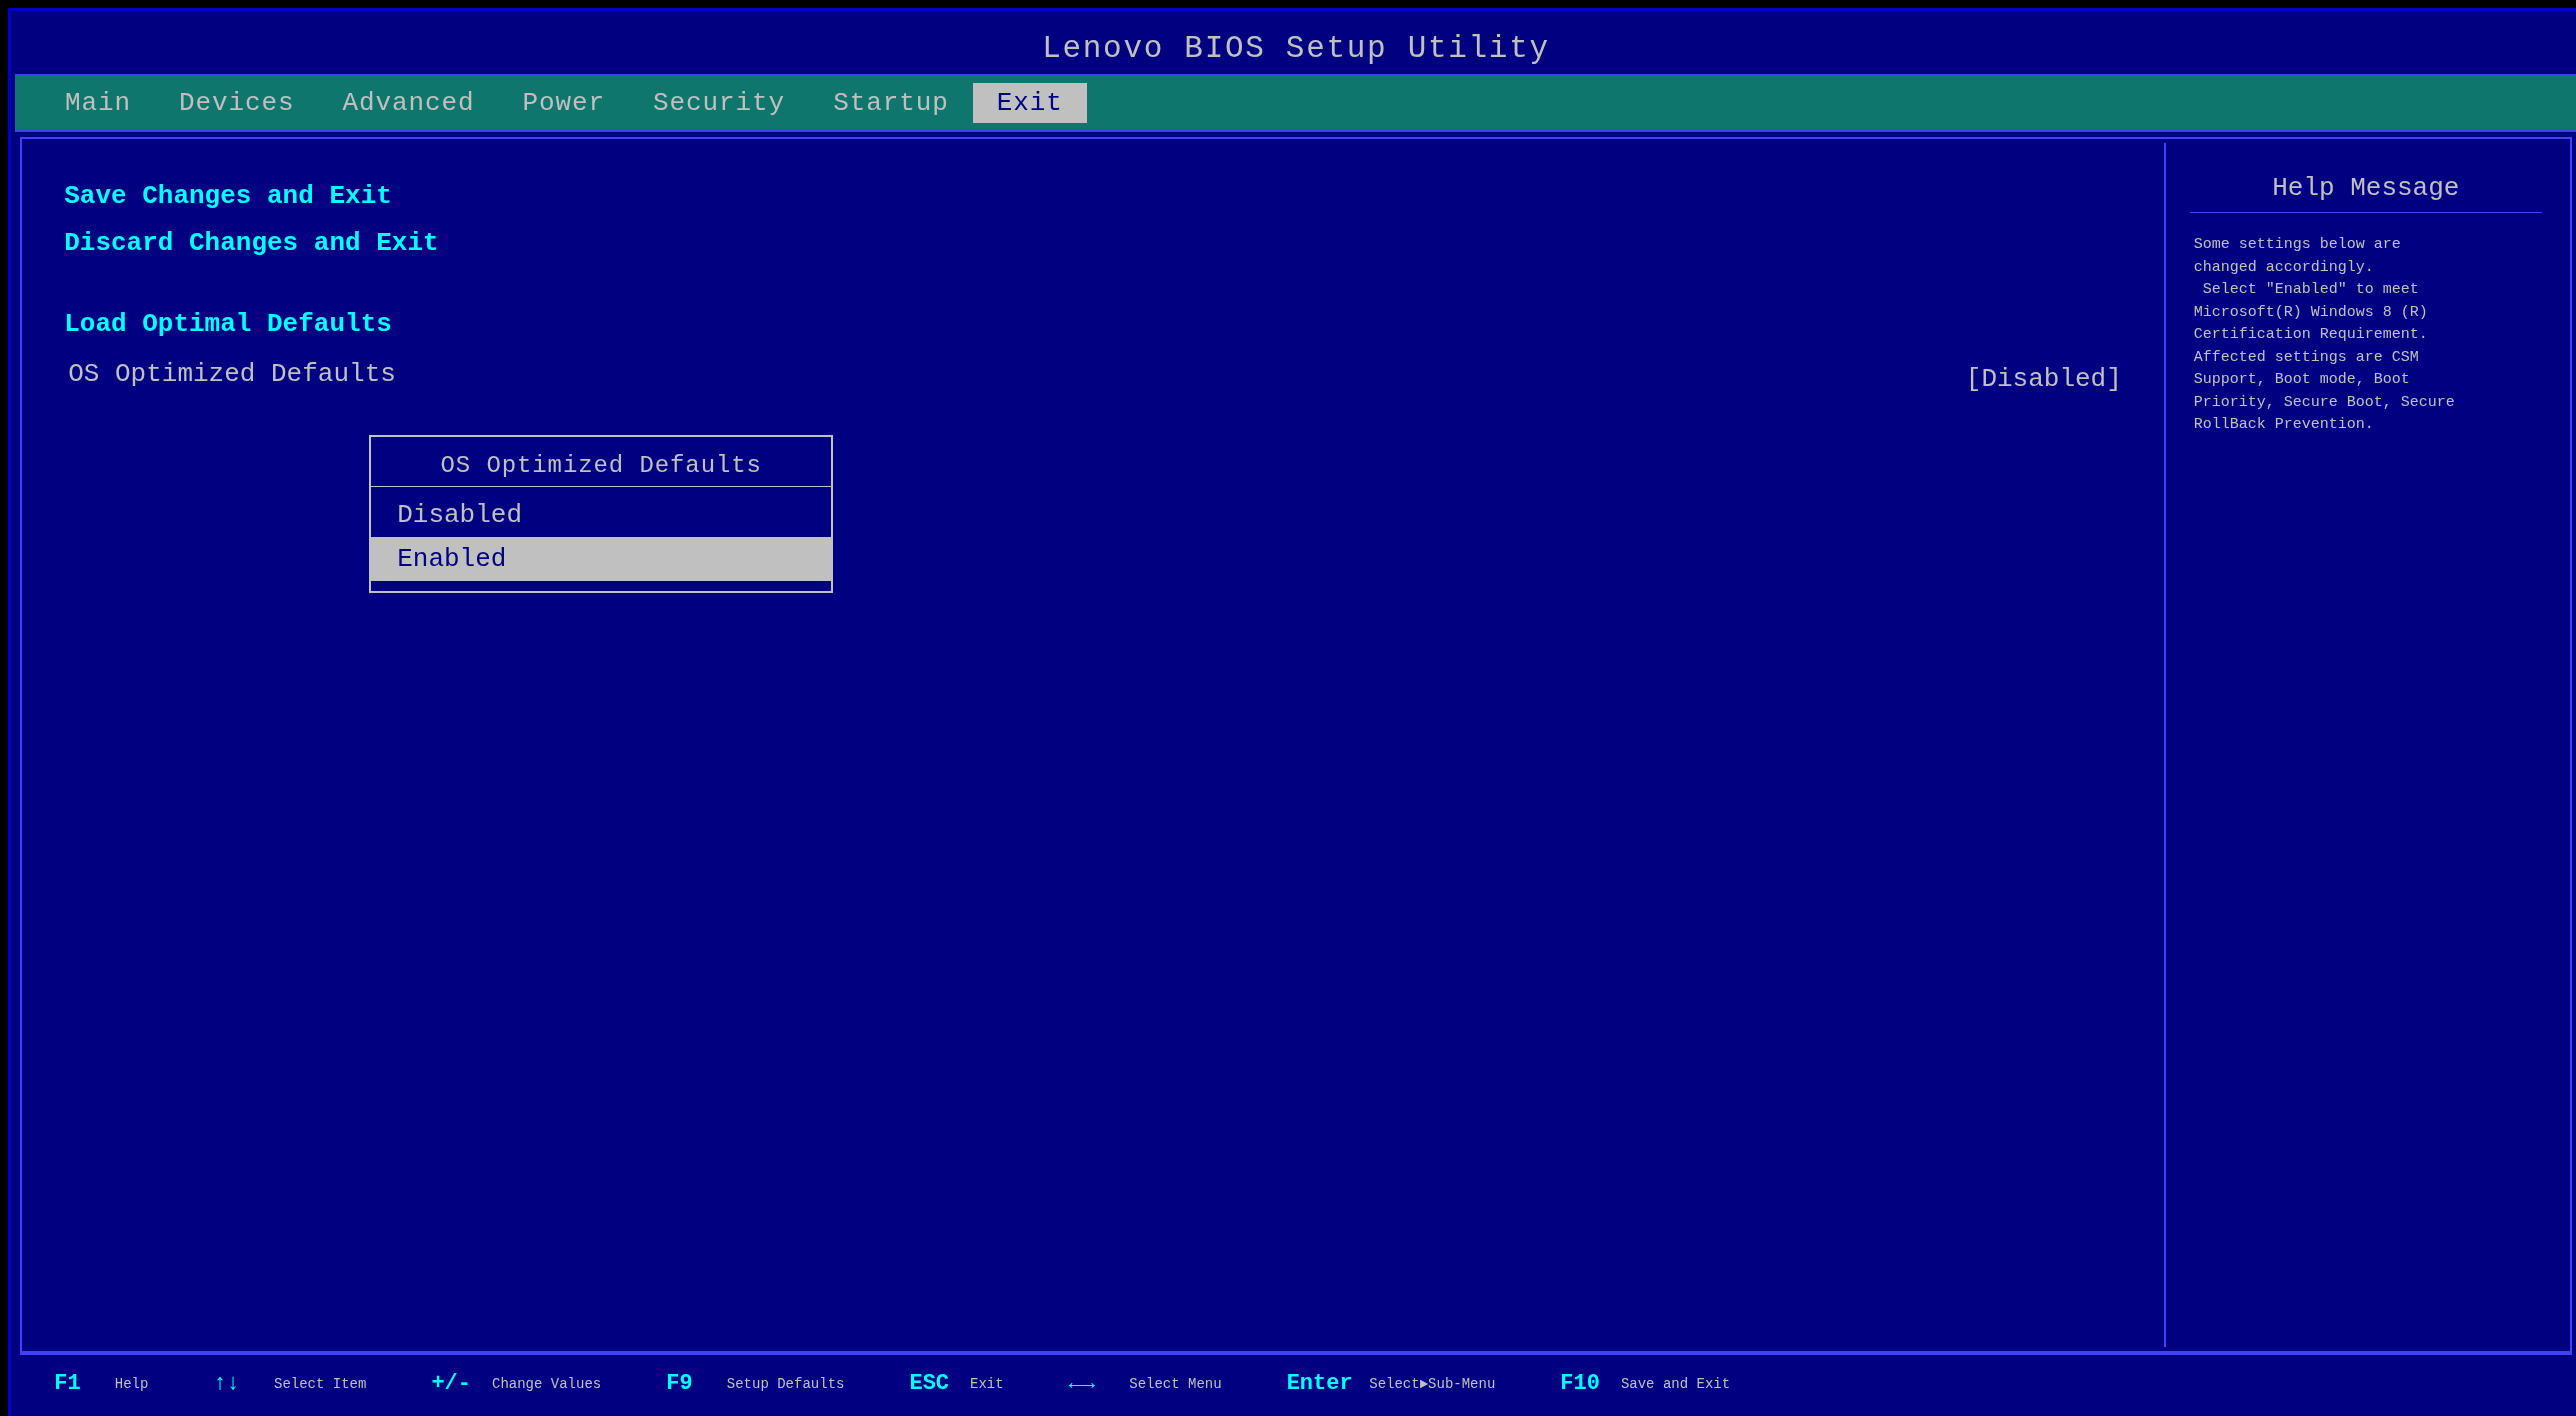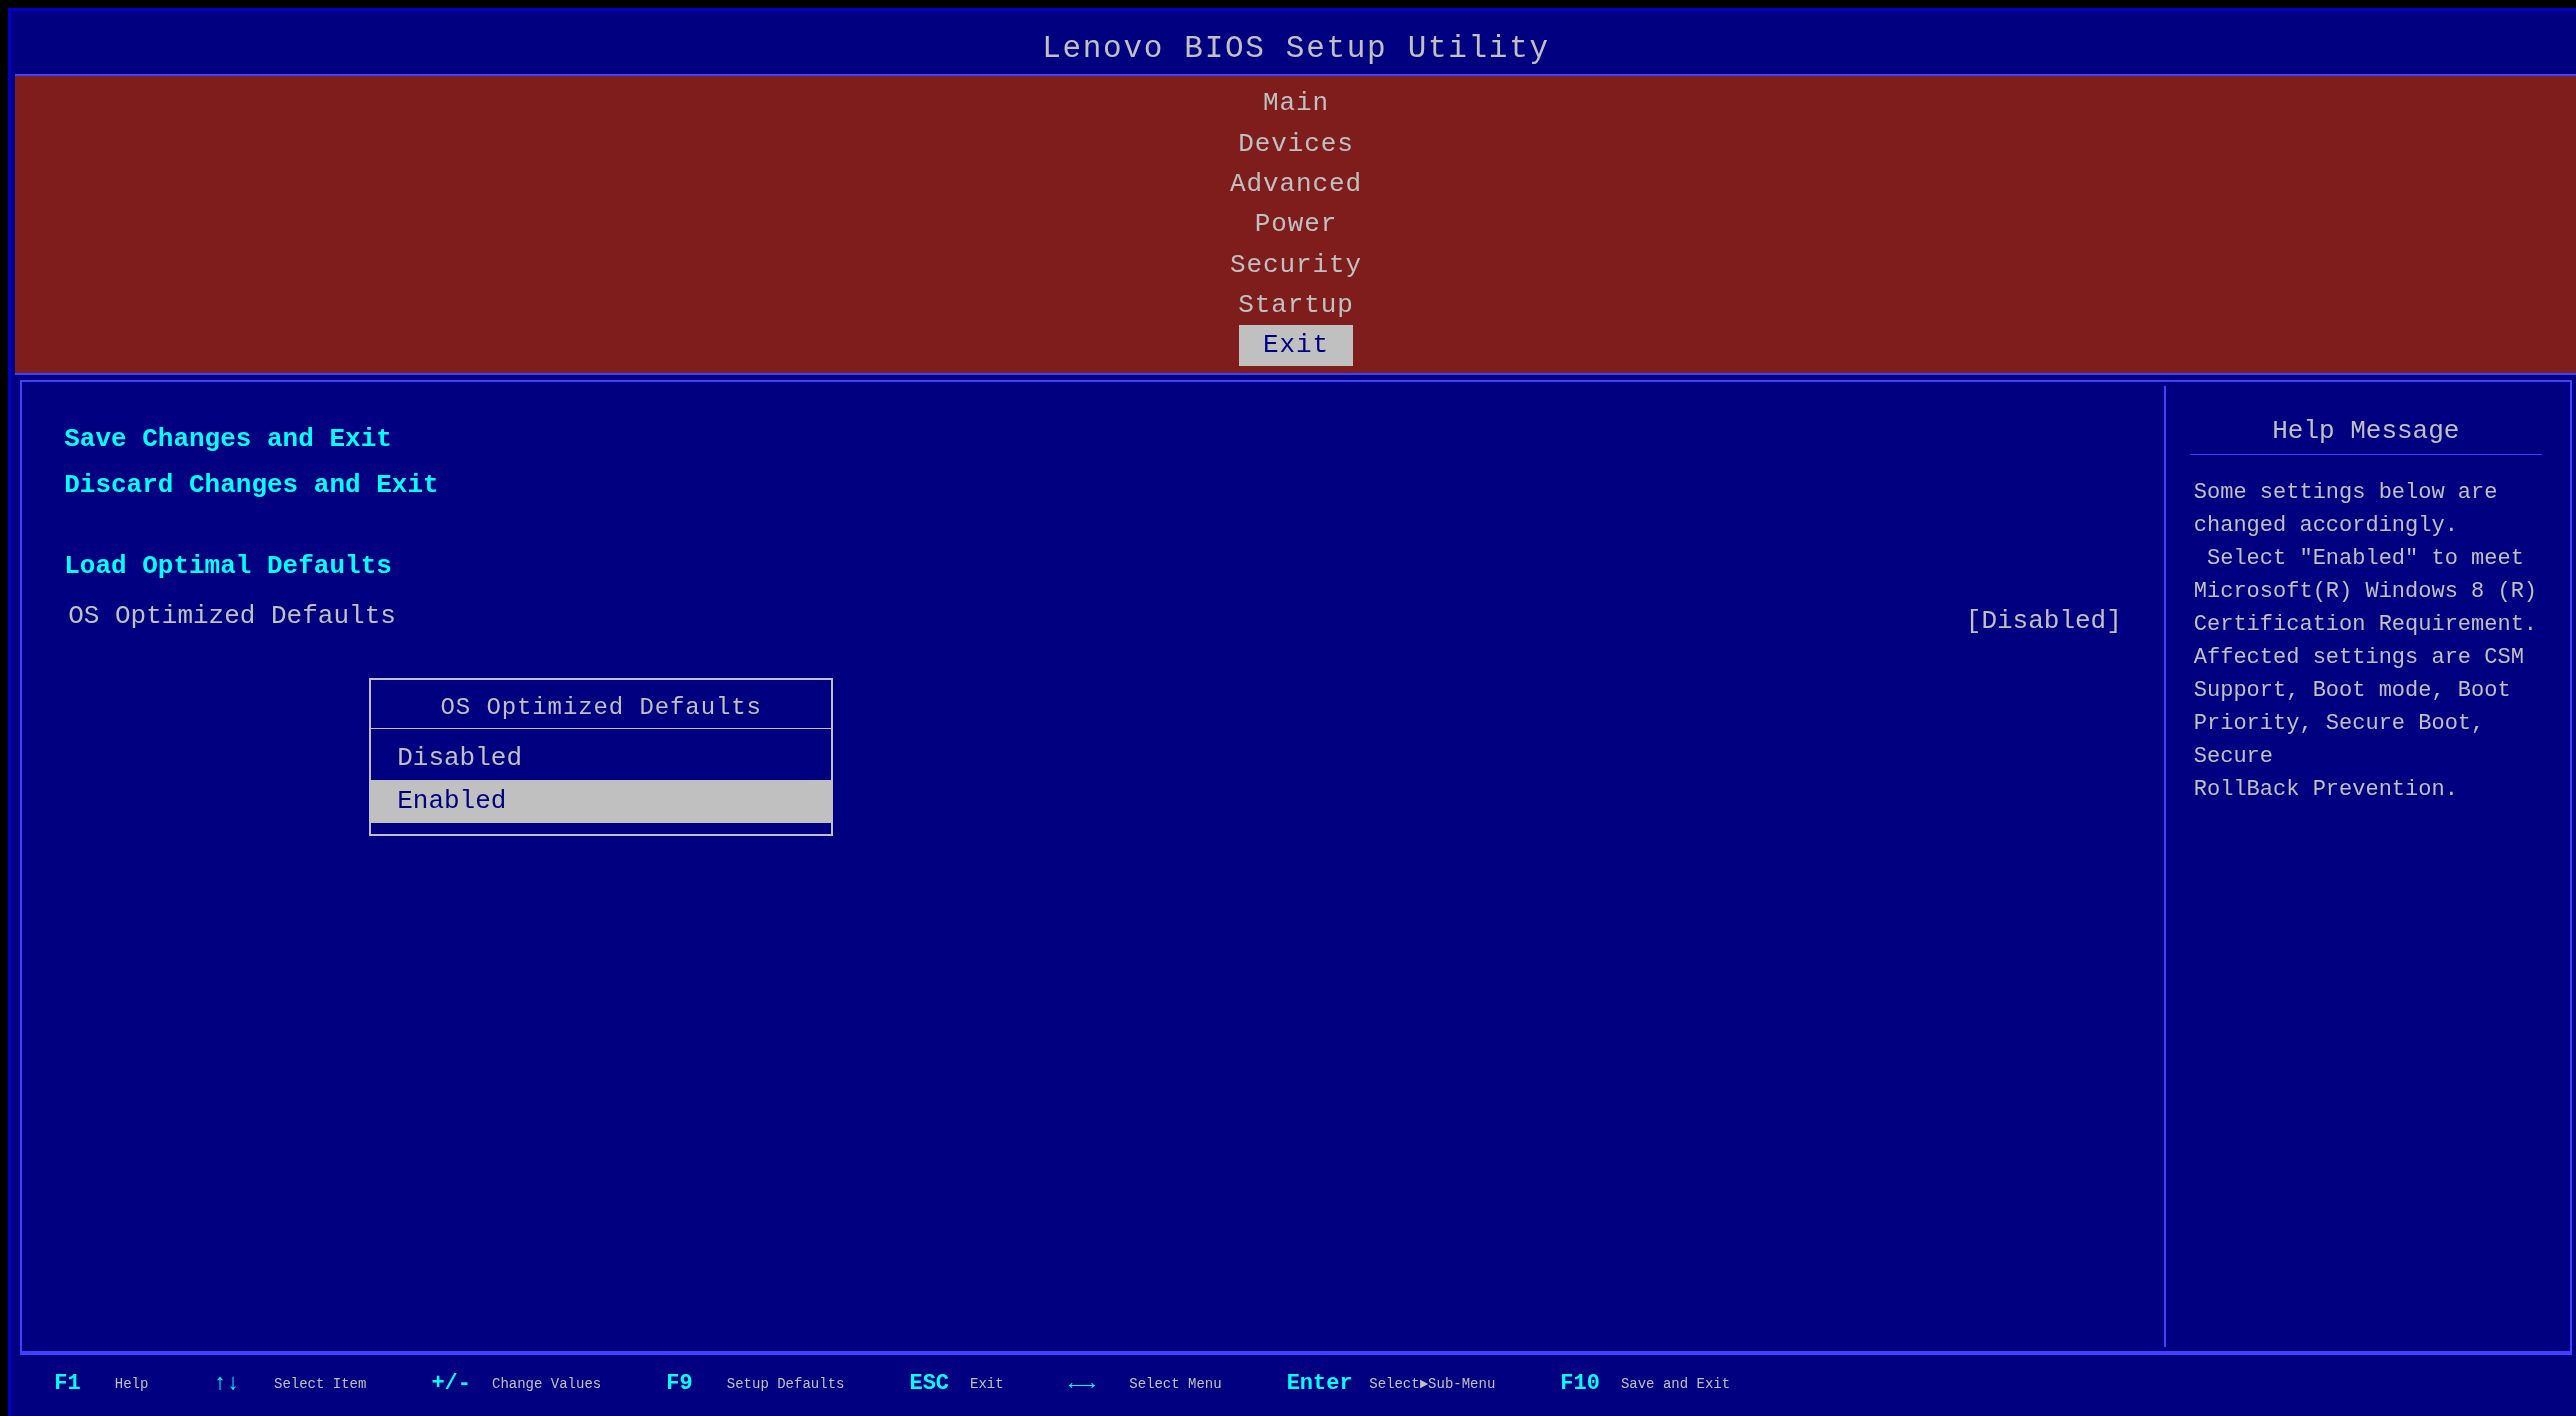--- a/index.html
+++ b/index.html
@@ -23,23 +23,23 @@
       background: #000080;
       text-align: center;
       padding: 15.5px 0 8.6px 0;
       color: #c0c0c0;
       font-size: 31px;
       font-weight: normal;
       letter-spacing: 1.7px;
     }
     
     .menu-bar {
-      background: #7f1d1d;
-      display: flex;
-      flex-direction: column;
+      background: #0f766e;
+      display: flex;
+      flex-direction: row;
       align-items: center;
       padding: 6.9px 26px;
       border-top: 2.6px solid #4040ff;
       border-bottom: 2.6px solid #4040ff;
       gap: 0;
     }
     .menu-item {
       color: #c0c0c0;
       font-size: 26px;
       padding: 5.2px 24px;
@@ -127,21 +127,21 @@
     .help-title {
       color: #c0c0c0;
       font-size: 26px;
       text-align: center;
       margin-bottom: 17px;
       border-bottom: 1.7px solid #4040ff;
       padding-bottom: 8.6px;
     }
     .help-text {
       color: #c0c0c0;
-      font-size: 22px;
+      font-size: 15px;
       line-height: 1.5;
       font-family: 'Courier New', Courier, monospace;
     }
     
     .bottom-bar {
       background: #000080;
       border-top: 2.6px solid #4040ff;
       display: flex;
       flex-direction: row;
       align-items: center;

